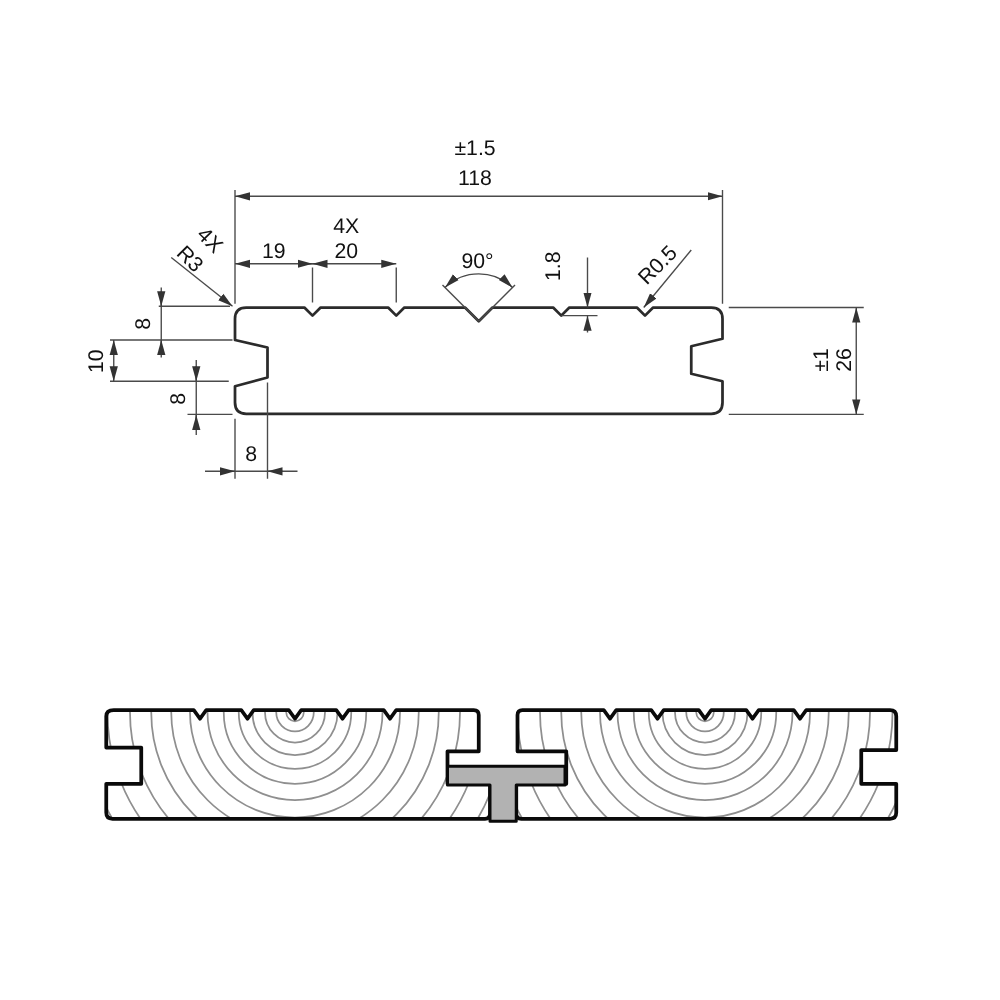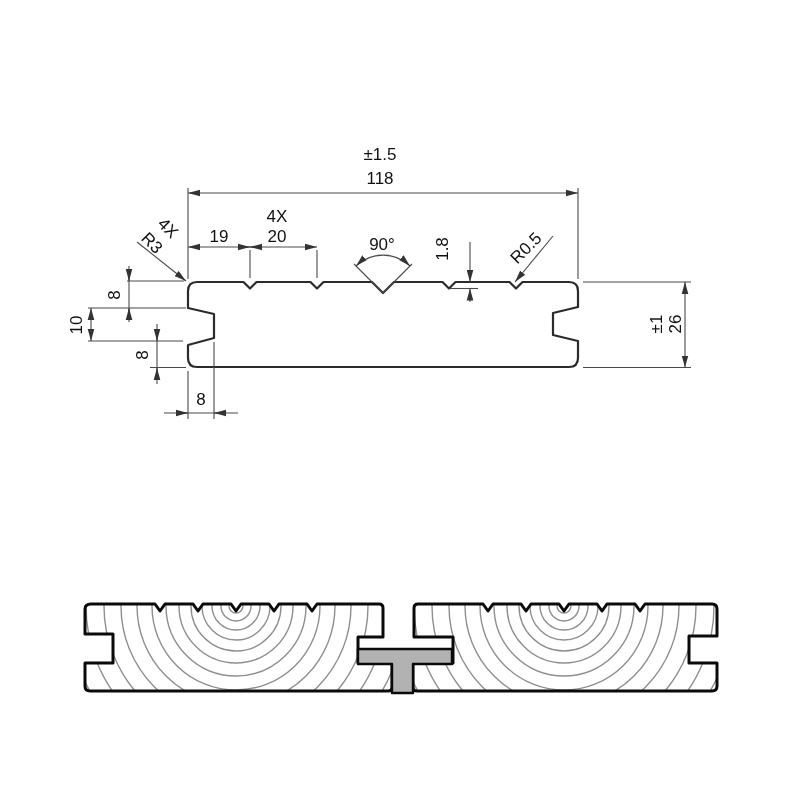--- a/index.html
+++ b/index.html
@@ -1,17 +1,17 @@
 <!DOCTYPE html>
 <html><head>
 <meta charset="utf-8">
 <style>
   html,body{margin:0;padding:0;background:#ffffff;}
   .canvas{position:relative;width:800px;height:736px;background:#ffffff;overflow:hidden;
-          font-family:"Liberation Sans", sans-serif;margin-top:36px;}
+          font-family:"Liberation Sans", sans-serif;}
   svg{display:block;}
   .outline{fill:#ffffff;stroke:#2b2b2b;stroke-width:2.2;stroke-linejoin:round;stroke-linecap:round;}
   .dim line,.dim path.dline{stroke:#4a4a4a;stroke-width:1.1;fill:none;stroke-linecap:butt;}
   .dim .t{fill:#111111;font-size:17px;text-anchor:middle;font-family:"Liberation Sans",sans-serif;}
   .boardfill{fill:#ffffff;stroke:none;}
   .boardstroke{fill:none;stroke:#0a0a0a;stroke-width:3;stroke-linejoin:round;stroke-linecap:round;}
   .grain circle{fill:none;stroke:#8f8f8f;stroke-width:1.4;}
   .clipshape{fill:#b2b2b2;stroke:#0a0a0a;stroke-width:2.4;stroke-linejoin:round;}
 </style>
 </head>

